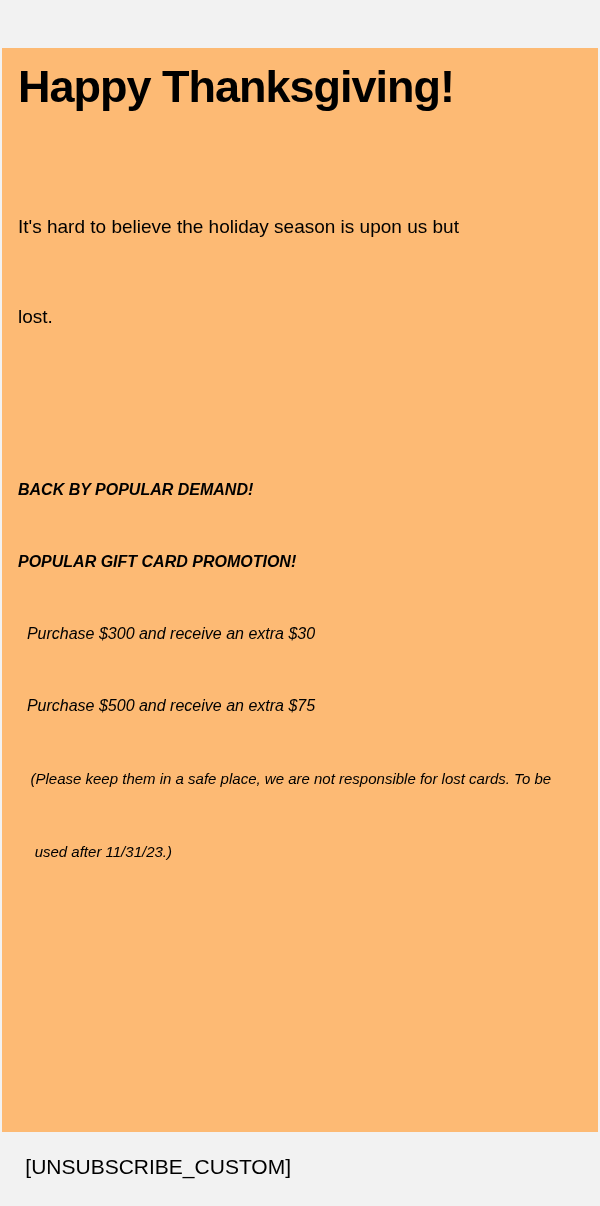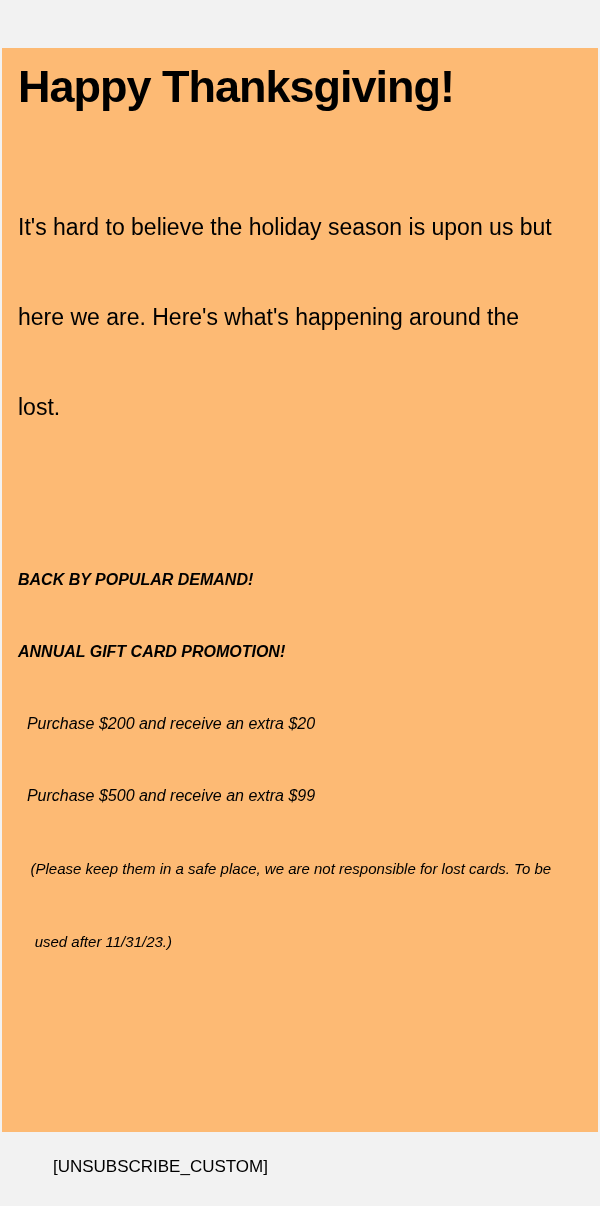--- a/index.html
+++ b/index.html
@@ -23,21 +23,21 @@
   h1.heading {
     margin: 0;
     font-size: 45px;
     line-height: 50px;
     font-weight: 700;
     letter-spacing: -1px;
     white-space: pre;
   }
   .intro {
     margin-top: 40px;
-    font-size: 23px;
+    font-size: 19px;
     line-height: 30px;
     white-space: pre;
   }
   .sec {
     margin-top: 24px;
     font-size: 16px;
     line-height: 24px;
     white-space: pre;
   }
   .sec.promo { margin-top: 38px; }
@@ -45,46 +45,44 @@
   .line { min-height: 24px; font-style: italic; }
   .b { font-weight: bold; }
   .note {
     font-size: 15px;
     line-height: 25px;
     font-style: italic;
     min-height: 25px;
   }
   .footer {
     padding: 2px 0 0 2px;
-    font-size: 17px;
+    font-size: 21px;
     line-height: 22px;
     white-space: pre;
-    margin-left: 32px;
   }
 </style>
 </head>
 <body>
 
 <div class="page">
 
   <div class="card">
 
     <h1 class="heading">Happy Thanksgiving!</h1>
 
     <div class="intro">
       <div class="iline">It's hard to believe the holiday season is upon us but</div>
-      <div class="iline">here we are. Here's what's happening around the</div>
       <div class="iline">lost.</div>
     </div>
 
     <div class="sec promo">
       <div class="line b">BACK BY POPULAR DEMAND!</div>
-      <div class="line b">ANNUAL GIFT CARD PROMOTION!</div>
-      <div class="line">  Purchase $200 and receive an extra $20</div>
-      <div class="line">  Purchase $500 and receive an extra $99</div>
+      <div class="line b">POPULAR GIFT CARD PROMOTION!</div>
+      <div class="line">  Purchase $300 and receive an extra $30</div>
+      <div class="line">  Purchase $500 and receive an extra $75</div>
       <div class="note">   (Please keep them in a safe place, we are not responsible for lost cards. To be</div>
       <div class="note">    used after 11/31/23.)</div>
     </div>
 
     <div class="sec kerastase">
       
       
       
     </div>
 

